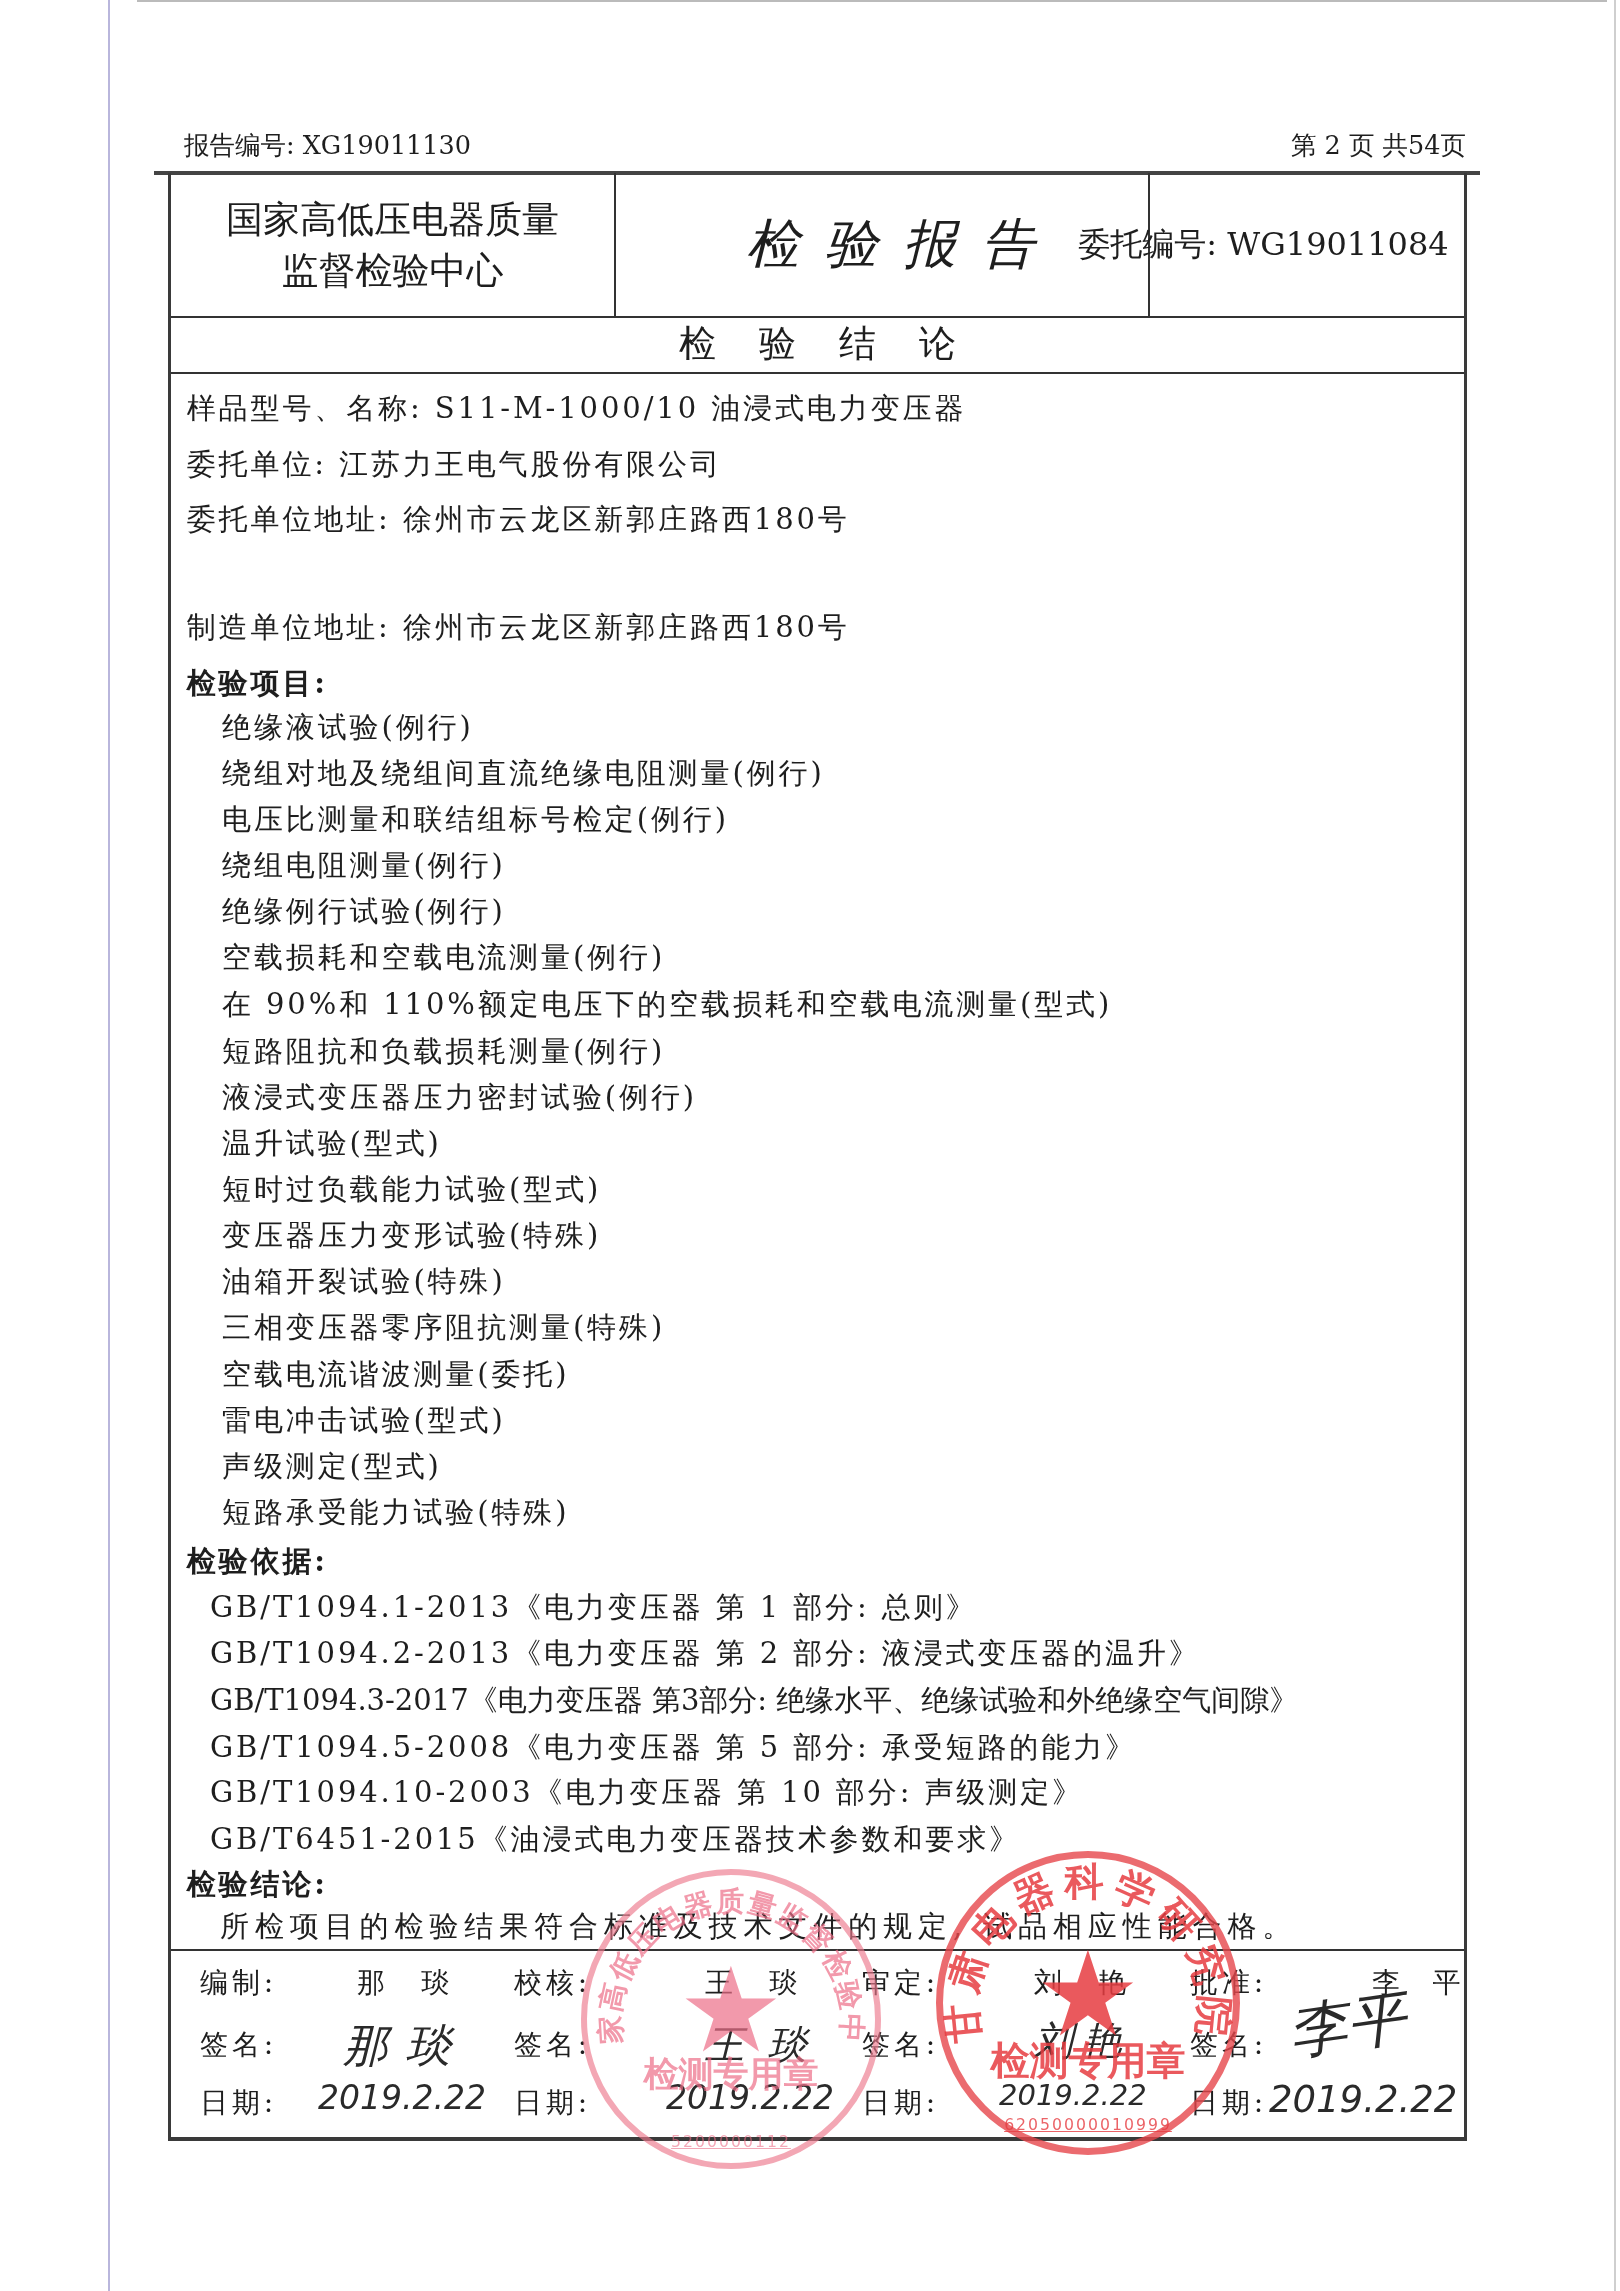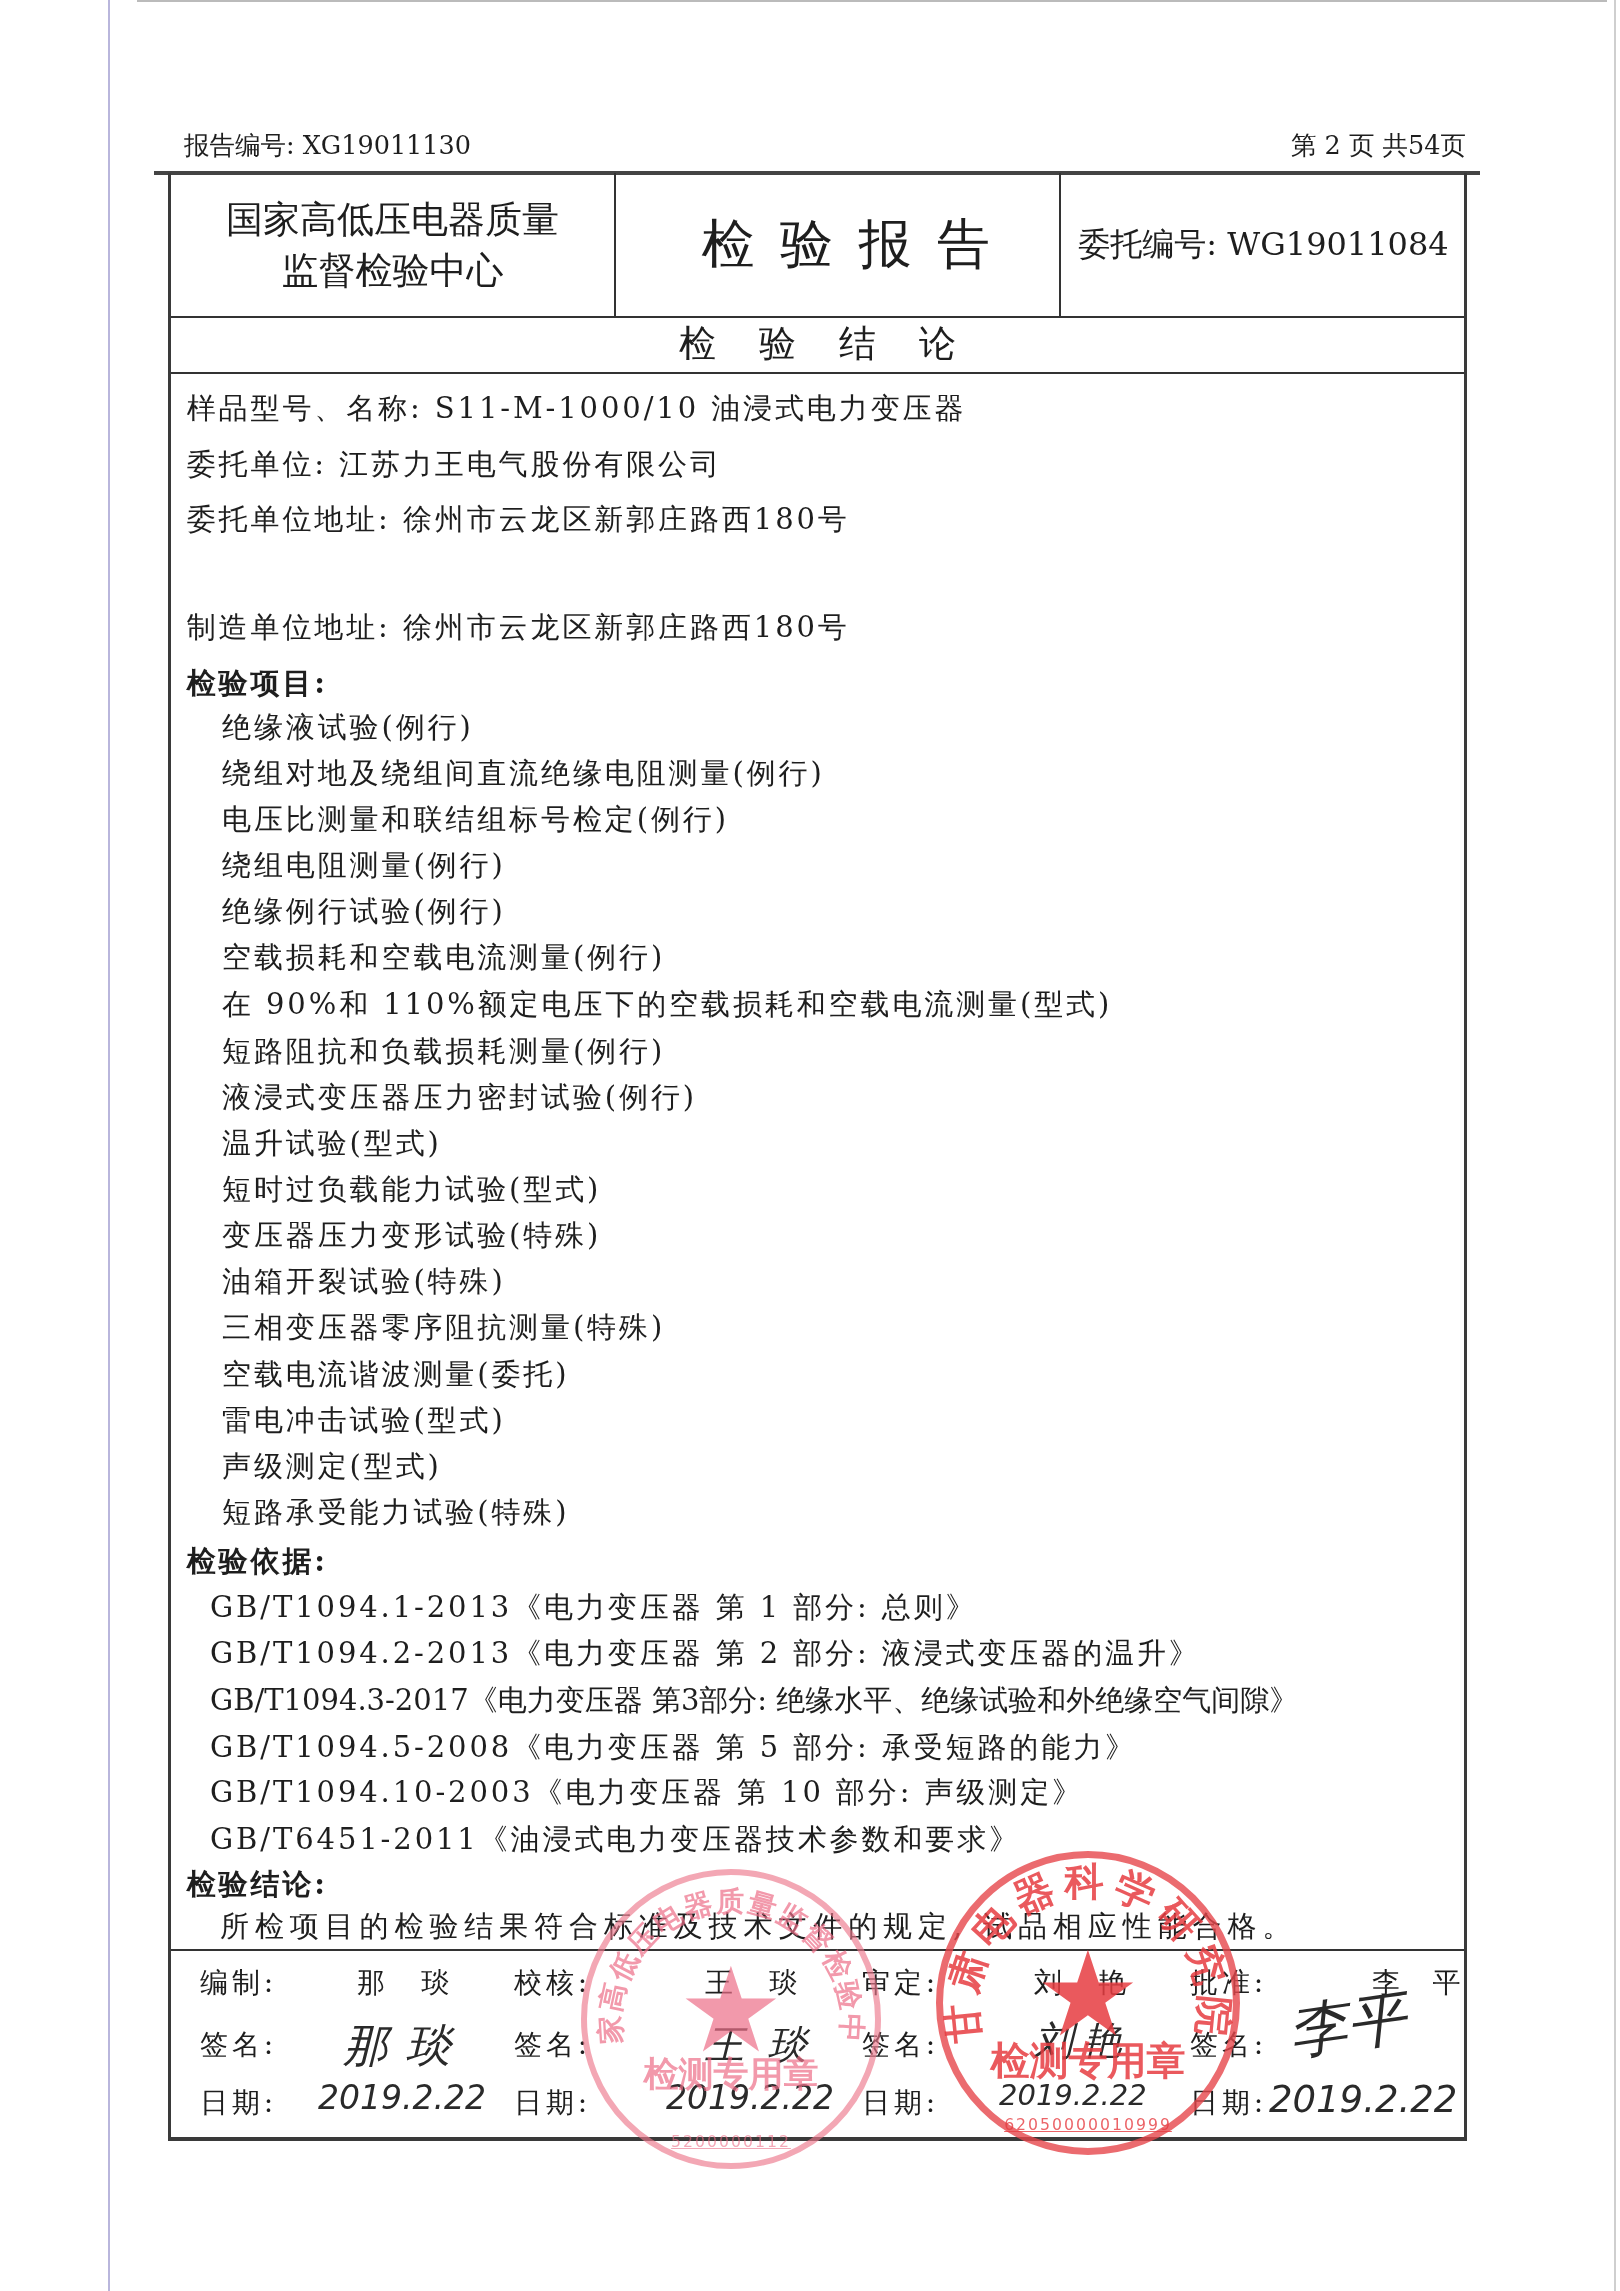--- a/index.html
+++ b/index.html
@@ -15,21 +15,21 @@
 
   .hdr-left { position: absolute; left: 184px; top: 128px; font-size: 25.5px; letter-spacing: 0px; }
   .hdr-right { position: absolute; left: 1255px; top: 128px; font-size: 25.5px; width: 211px; text-align: right; }
   .hdr-line { position: absolute; left: 154px; top: 171px; width: 1326px; height: 3.9px; background: #444; }
 
   .tbl { position: absolute; left: 168px; top: 173px; width: 1299px; height: 1968px;
          border-left: 3.9px solid #3a3a3a; border-right: 3.9px solid #3a3a3a; border-bottom: 4.9px solid #3a3a3a; box-sizing: border-box; }
   .row-top { position: absolute; left: 0; top: 0; right: 0; height: 143px; border-bottom: 2px solid #333; }
   .cell { position: absolute; top: 0; bottom: 0; display: flex; align-items: center; justify-content: center; }
   .cell-org { left: 0; width: 443px; border-right: 2px solid #333; flex-direction: column; font-size: 37px; line-height: 51px; }
-  .cell-title { left: 445px; width: 445px; border-right: 2px solid #333; font-size: 53px; letter-spacing: 25.5px; padding-left: 42px; box-sizing: border-box; }
+  .cell-title { left: 445px; width: 534px; border-right: 2px solid #333; font-size: 53px; letter-spacing: 25.5px; padding-left: 42px; box-sizing: border-box; font-style: italic; }
   .cell-no { left: 892px; right: 0; font-size: 32px; }
   .row-sub { position: absolute; left: 0; right: 0; top: 143px; height: 58px; border-bottom: 2px solid #333;
              display: flex; align-items: center; justify-content: center; font-size: 37px; letter-spacing: 43px; padding-left: 43px; box-sizing: border-box; }
 
   .line { position: absolute; font-size: 29px; white-space: nowrap; letter-spacing: 2.9px; }
   .sec { font-size: 29px; font-weight: bold; letter-spacing: 2.9px; }
   .indent { left: 51px; }
   .l0 { left: 15.7px; }
 
   .row-sig-div { position: absolute; left: 0; right: 0; top: 1776px; height: 2px; background: #333; }
@@ -96,21 +96,21 @@
   <div class="line indent" style="top:1228px">雷电冲击试验(型式)</div>
   <div class="line indent" style="top:1274px">声级测定(型式)</div>
   <div class="line indent" style="top:1320px">短路承受能力试验(特殊)</div>
 
   <div class="line l0 sec" style="top:1369px">检验依据:</div>
   <div class="line indent" style="top:1415px; left:39px">GB/T1094.1-2013《电力变压器 第 1 部分: 总则》</div>
   <div class="line indent" style="top:1461px; left:39px">GB/T1094.2-2013《电力变压器 第 2 部分: 液浸式变压器的温升》</div>
   <div class="line indent" style="top:1508px; left:39px; letter-spacing:0px">GB/T1094.3-2017《电力变压器 第3部分: 绝缘水平、绝缘试验和外绝缘空气间隙》</div>
   <div class="line indent" style="top:1555px; left:39px">GB/T1094.5-2008《电力变压器 第 5 部分: 承受短路的能力》</div>
   <div class="line indent" style="top:1600px; left:39px">GB/T1094.10-2003《电力变压器 第 10 部分: 声级测定》</div>
-  <div class="line indent" style="top:1647px; left:39px">GB/T6451-2011《油浸式电力变压器技术参数和要求》</div>
+  <div class="line indent" style="top:1647px; left:39px">GB/T6451-2015《油浸式电力变压器技术参数和要求》</div>
 
   <div class="line l0 sec" style="top:1692px">检验结论:</div>
   <div class="line indent" style="top:1734px; left:49px; letter-spacing:5.9px">所检项目的检验结果符合标准及技术文件的规定, 试品相应性能合格。</div>
 
   <div class="row-sig-div"></div>
 
   <div class="sig" style="left:29px; top:1791px">编制:</div>
   <div class="sig" style="left:186px; top:1791px; letter-spacing:13.7px">那 琰</div>
   <div class="sig" style="left:343px; top:1791px">校核:</div>
   <div class="sig" style="left:534px; top:1791px; letter-spacing:13.7px">王 琰</div>

